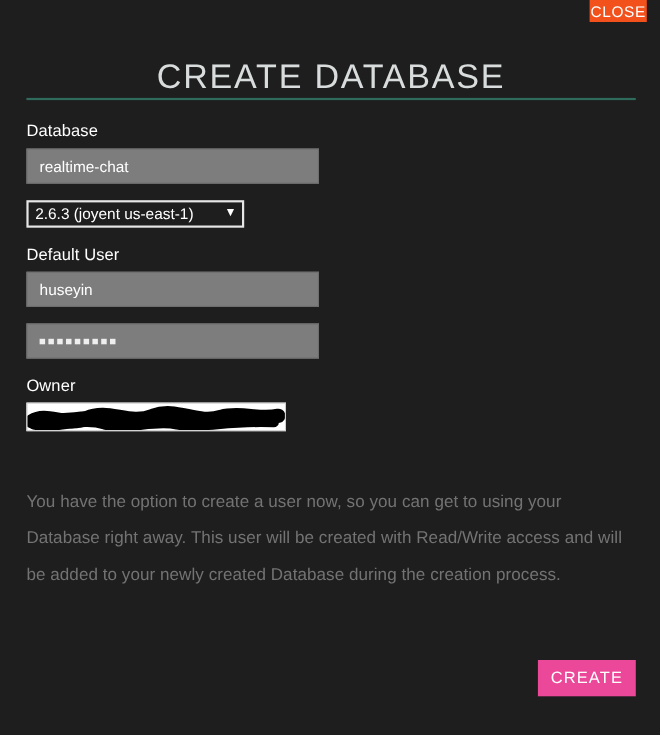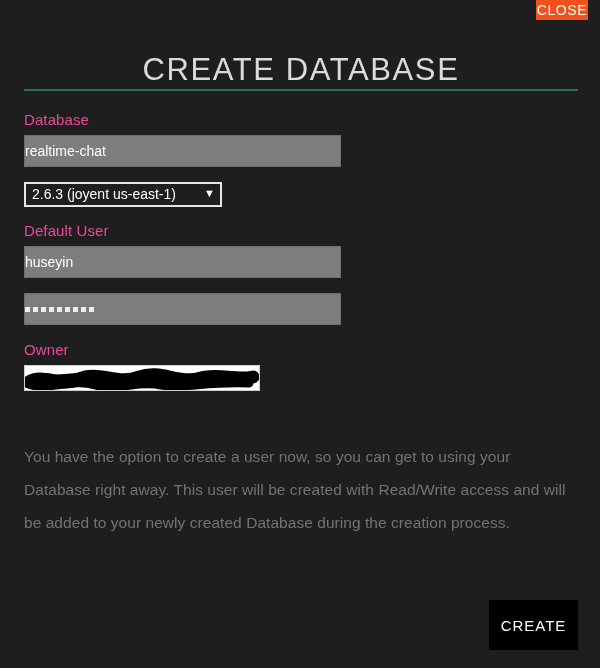--- a/index.html
+++ b/index.html
@@ -71,38 +71,38 @@
 
   
   .form {
     position: absolute;
     left: 24px;
     top: 110px;
     width: 554px;
   }
 
   .field-label {
-    color: #ec4899;
+    color: #ffffff;
     font-size: 15px;
     line-height: 19px;
     margin: 0 0 6px 0;
     letter-spacing: 0.1px;
   }
 
   .text-input {
     display: block;
-    width: 317px;
+    width: 266px;
     height: 32px;
     box-sizing: border-box;
     background: #7d7d7d;
     border: 1px solid #6e6e6e;
     color: #ffffff;
     font-size: 14px;
     font-family: "Liberation Sans", sans-serif;
-    padding: 0 0;
+    padding: 0 11px;
     margin: 0;
     outline: none;
   }
   .text-input::placeholder { color: #d4d4d4; }
 
   .field-block { margin-bottom: 15px; }
   .field-block.tight { margin-bottom: 10px; }
 
   
   .select-wrap {
@@ -182,22 +182,22 @@
     margin: 0;
     letter-spacing: 0.05px;
   }
 
   
   .create-btn {
     position: absolute;
     left: 489px;
     top: 600px;
     width: 89px;
-    height: 50px;
-    background: #000000;
+    height: 33px;
+    background: #ec4899;
     color: #ffffff;
     font-size: 15px;
     letter-spacing: 1px;
     border: none;
     cursor: pointer;
     font-family: "Liberation Sans", sans-serif;
     padding: 0;
     box-sizing: border-box;
   }
 </style>

